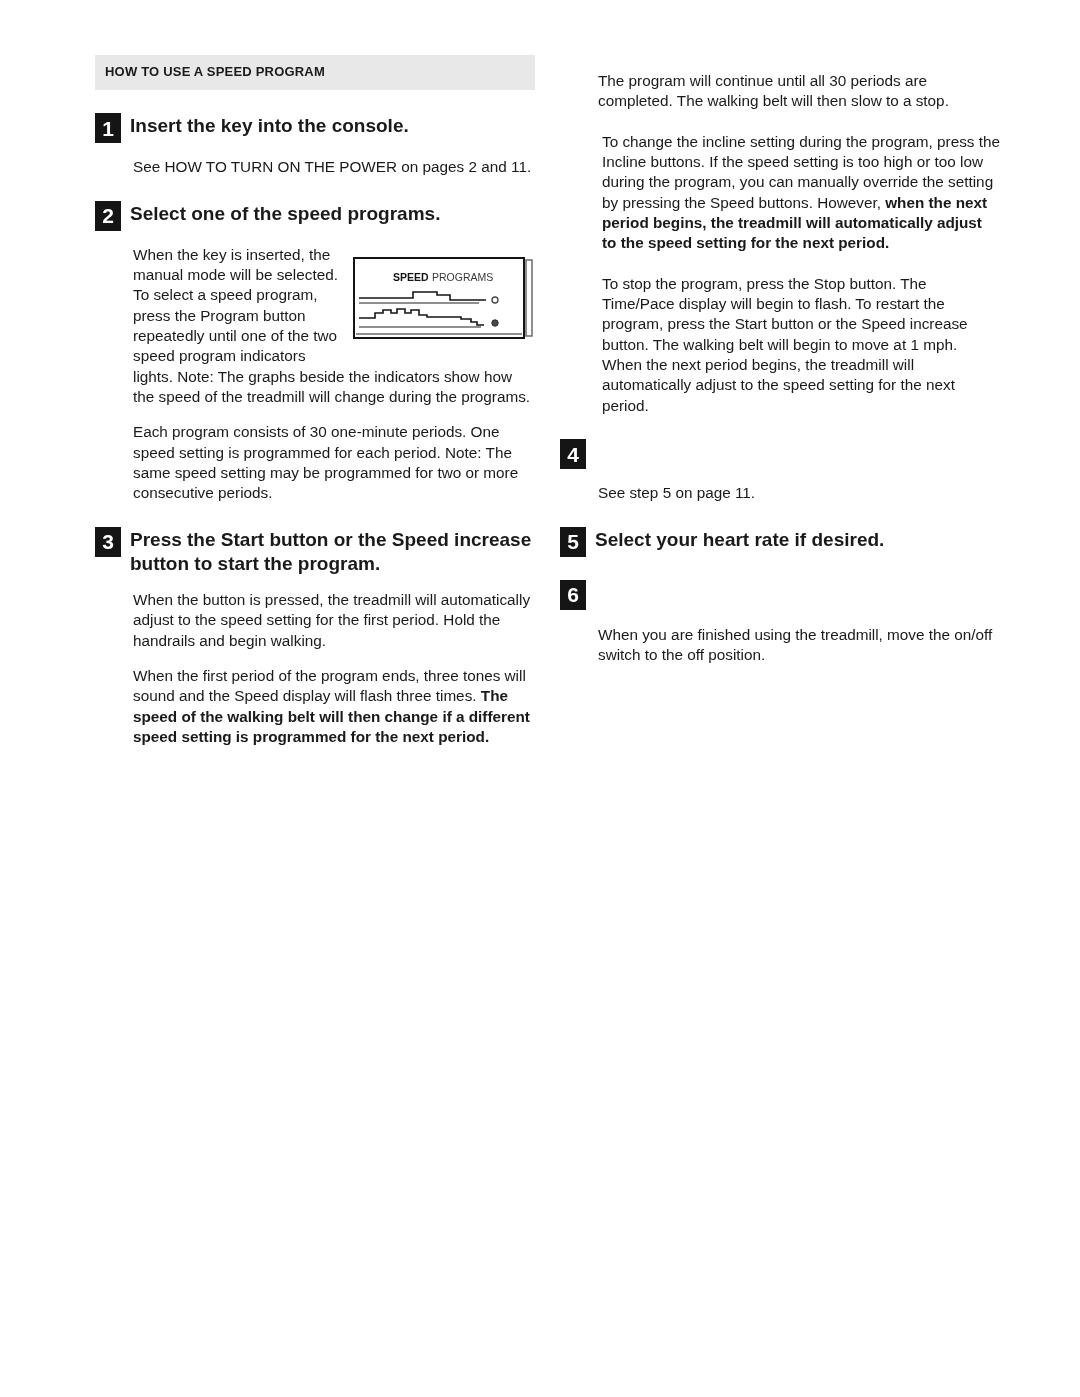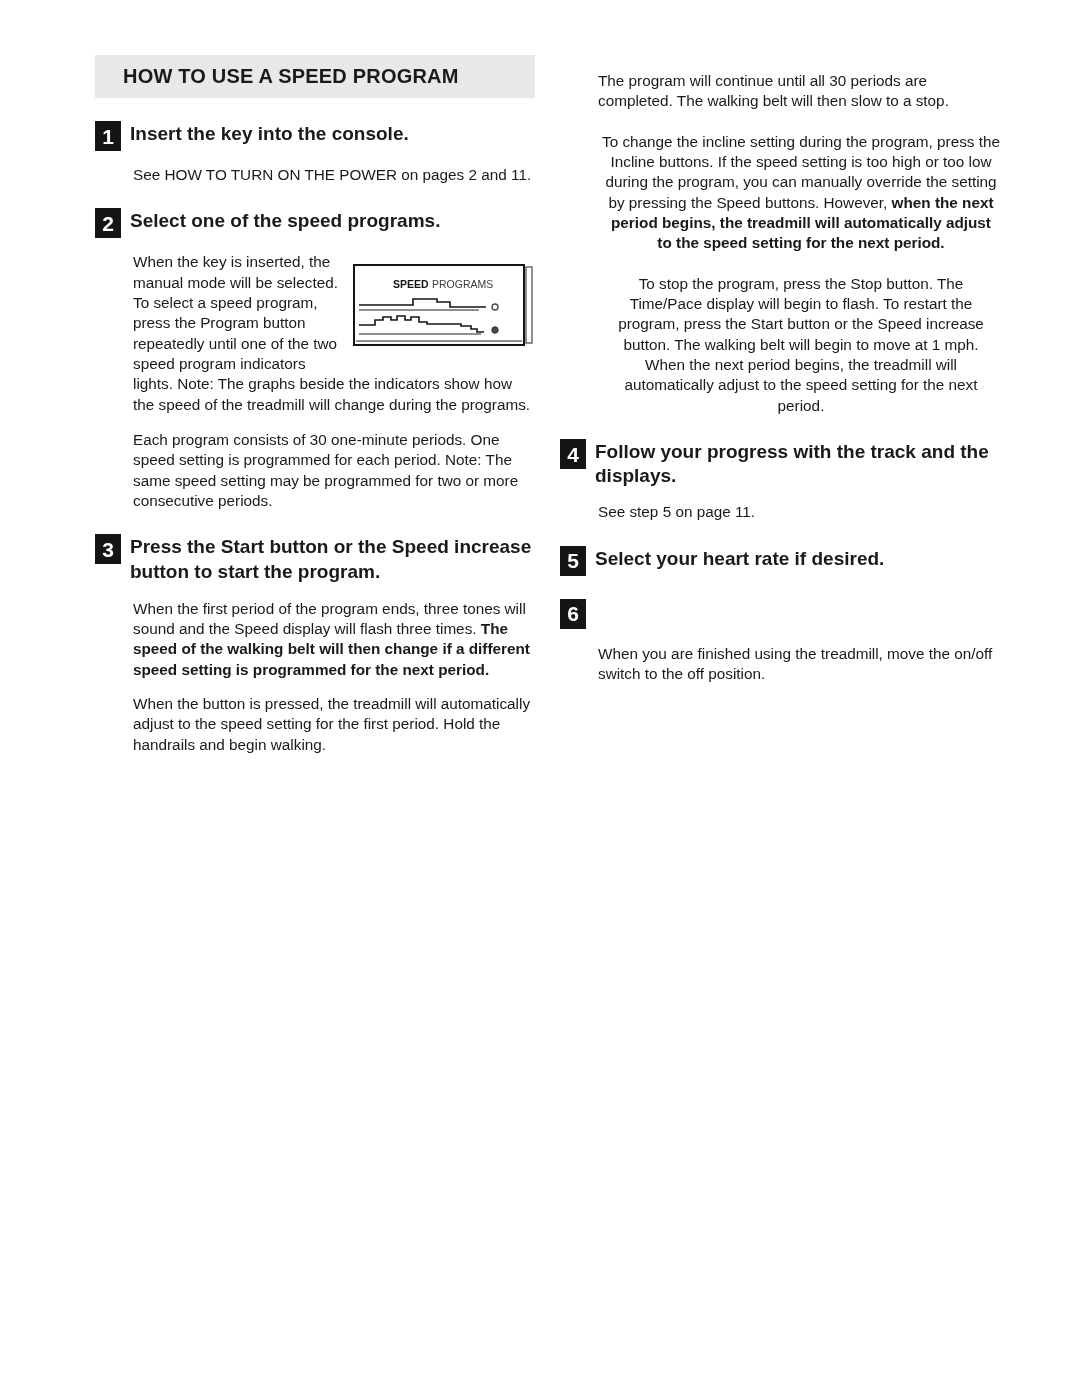--- a/index.html
+++ b/index.html
@@ -30,24 +30,24 @@
     gap: 25px;
   }
   .col {
     width: 440px;
   }
   .col-left { width: 440px; }
   .col-right { width: 440px; }
 
   .section-header {
     background: #e8e8e8;
-    font-size: 20px;
+    font-size: 13px;
     font-weight: bold;
     letter-spacing: 0.2px;
-    padding: 10px 14px 11px 28px;
+    padding: 10px 14px 11px 10px;
     line-height: 1.1;
     box-sizing: border-box;
   }
 
   .step {
     display: flex;
     align-items: flex-start;
     margin-top: 22px;
   }
   .step-badge {
@@ -73,21 +73,21 @@
   }
 
   p.body {
     font-size: 15.3px;
     line-height: 1.33;
     margin: 15px 0 0 38px;
     text-align: left;
   }
   p.body.first { margin-top: 14px; }
   .col-right p.body { margin-left: 38px; }
-  .col-right p.flush { margin-left: 42px; margin-top: 20px; text-align: center; }
+  .col-right p.flush { margin-left: 42px; margin-top: 20px; }
   .col-right p.flush-first { margin-left: 38px; margin-top: 16px; }
 
   b, strong { font-weight: bold; }
 
   
   .fig-wrap {
     float: right;
     margin: 12px 0 4px 12px;
     width: 182px;
     text-align: right;
@@ -161,36 +161,35 @@
 
         <p class="body first">When the key is inserted, the manual mode will be selected. To select a speed program, press the Program button repeatedly until one of the two speed program indicators lights. Note: The graphs beside the indicators show how the speed of the treadmill will change during the programs.</p>
       </div>
 
       <p class="body">Each program consists of 30 one-minute periods. One speed setting is programmed for each period. Note: The same speed setting may be programmed for two or more consecutive periods.</p>
 
       <div class="step">
         <div class="step-badge">3</div>
         <div class="step-title">Press the Start button or the Speed increase button to start the program.</div>
       </div>
+      <p class="body first">When the button is pressed, the treadmill will automatically adjust to the speed setting for the first period. Hold the handrails and begin walking.</p>
       <p class="body"><span>When the first period of the program ends, three tones will sound and the Speed display will flash three times. </span><b>The speed of the walking belt will then change if a different speed setting is programmed for the next period.</b></p>
-      <p class="body first">When the button is pressed, the treadmill will automatically adjust to the speed setting for the first period. Hold the handrails and begin walking.</p>
 
     </div>
 
     <div class="col col-right">
 
       <p class="body flush-first">The program will continue until all 30 periods are completed. The walking belt will then slow to a stop.</p>
 
       <p class="body flush"><span>To change the incline setting during the program, press the Incline buttons. If the speed setting is too high or too low during the program, you can manually override the setting by pressing the Speed buttons. However, </span><b>when the next period begins, the treadmill will automatically adjust to the speed setting for the next period.</b></p>
 
       <p class="body flush">To stop the program, press the Stop button. The Time/Pace display will begin to flash. To restart the program, press the Start button or the Speed increase button. The walking belt will begin to move at 1 mph. When the next period begins, the treadmill will automatically adjust to the speed setting for the next period.</p>
 
       <div class="step">
         <div class="step-badge">4</div>
-        <div class="step-title">Follow your progress with the track and the displays.</div>
       </div>
       <p class="body first">See step 5 on page 11.</p>
 
       <div class="step">
         <div class="step-badge">5</div>
         <div class="step-title">Select your heart rate if desired.</div>
       </div>
 
       <div class="step">
         <div class="step-badge">6</div>

